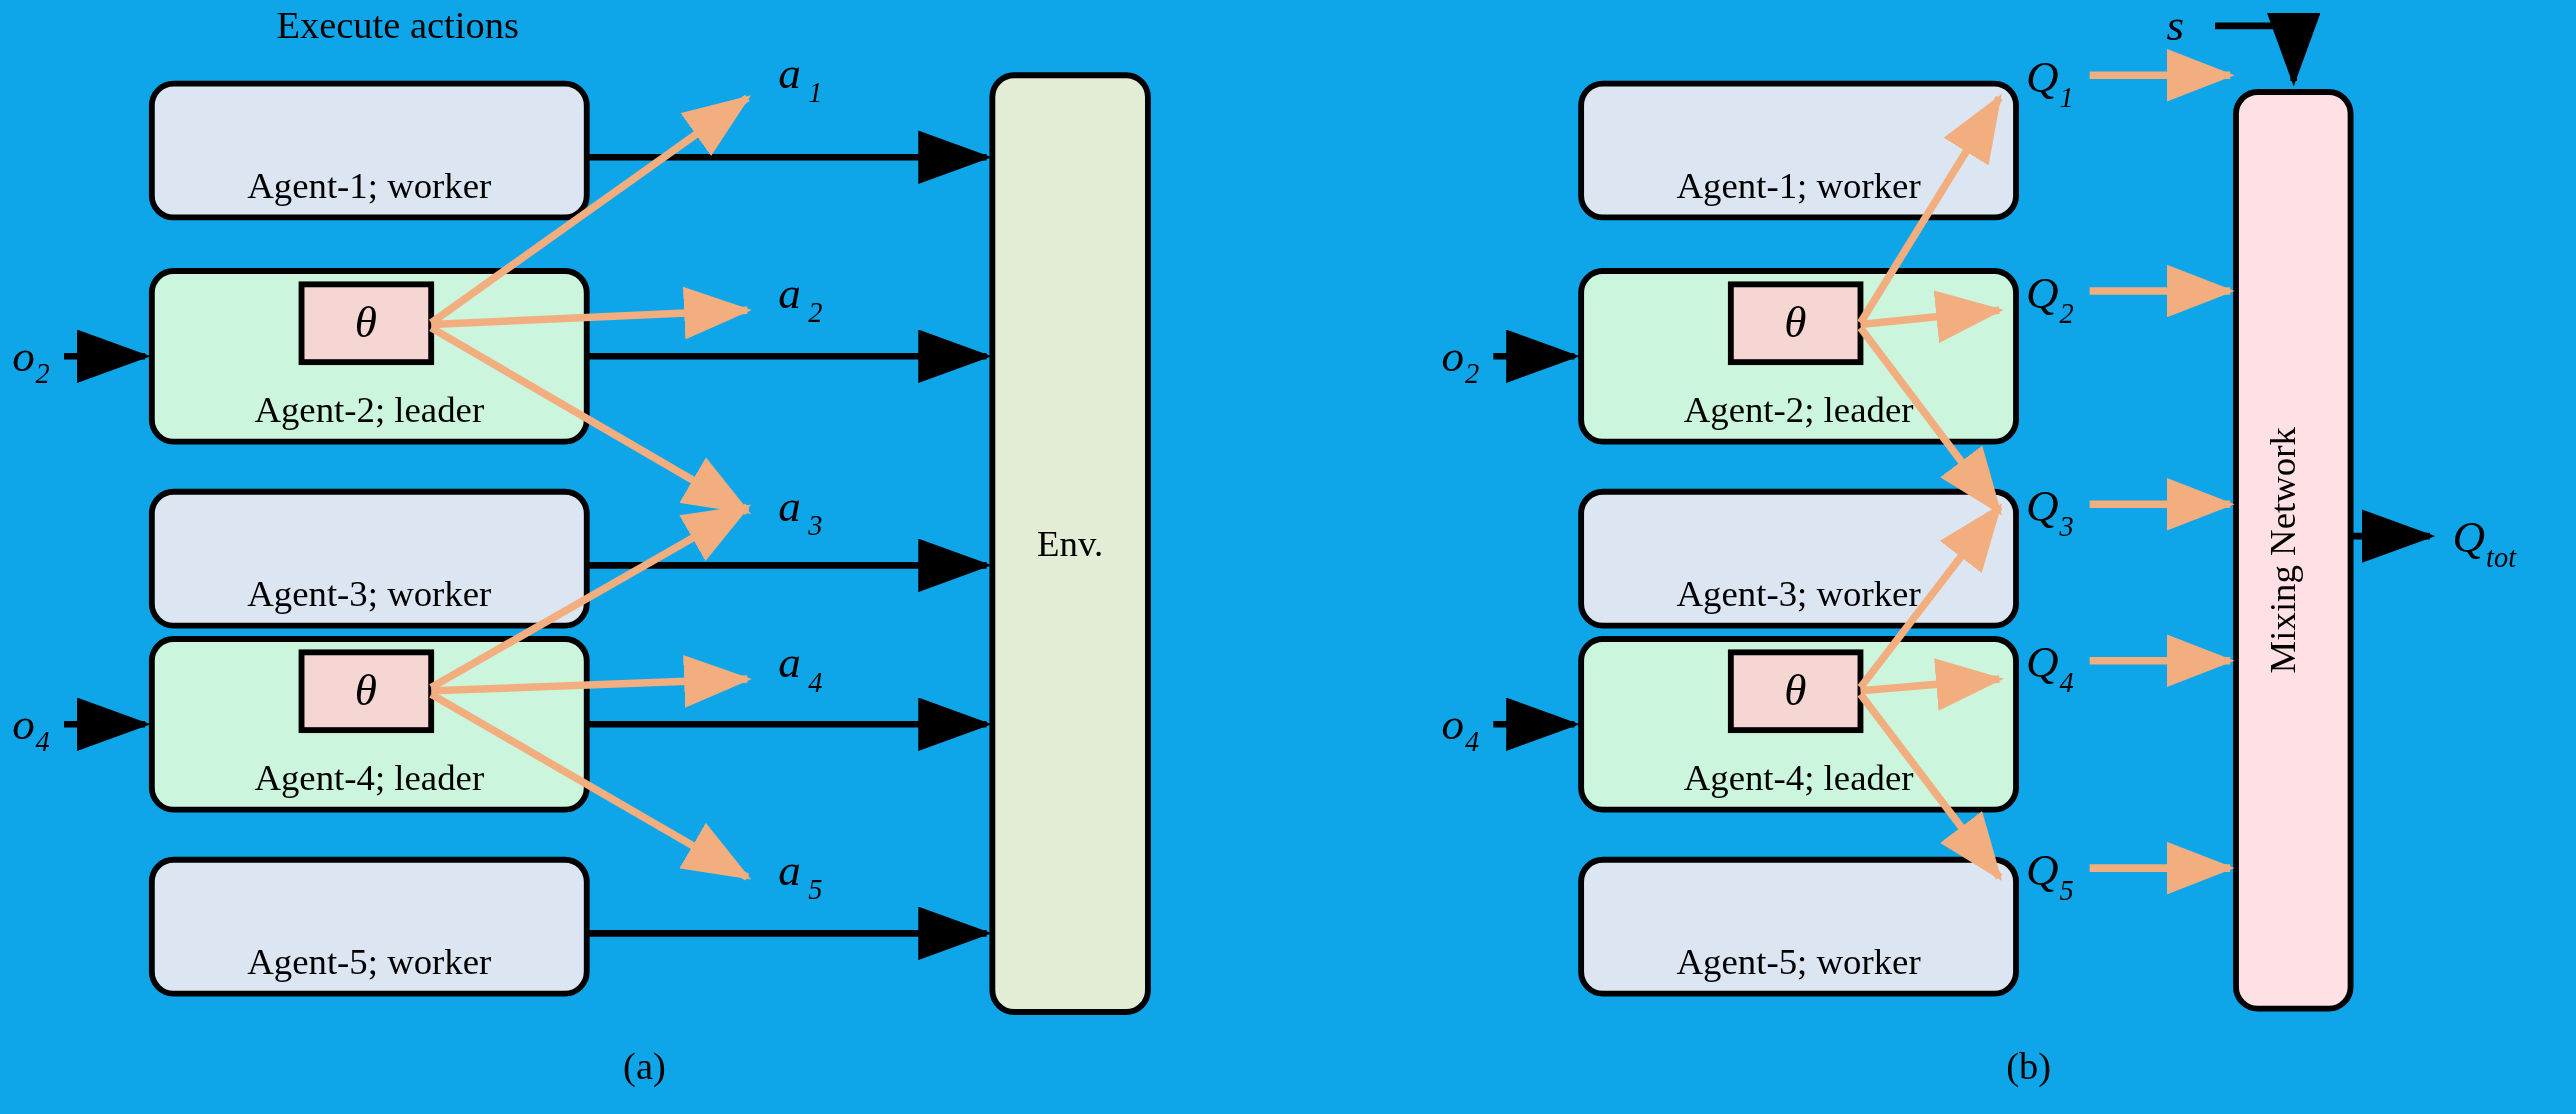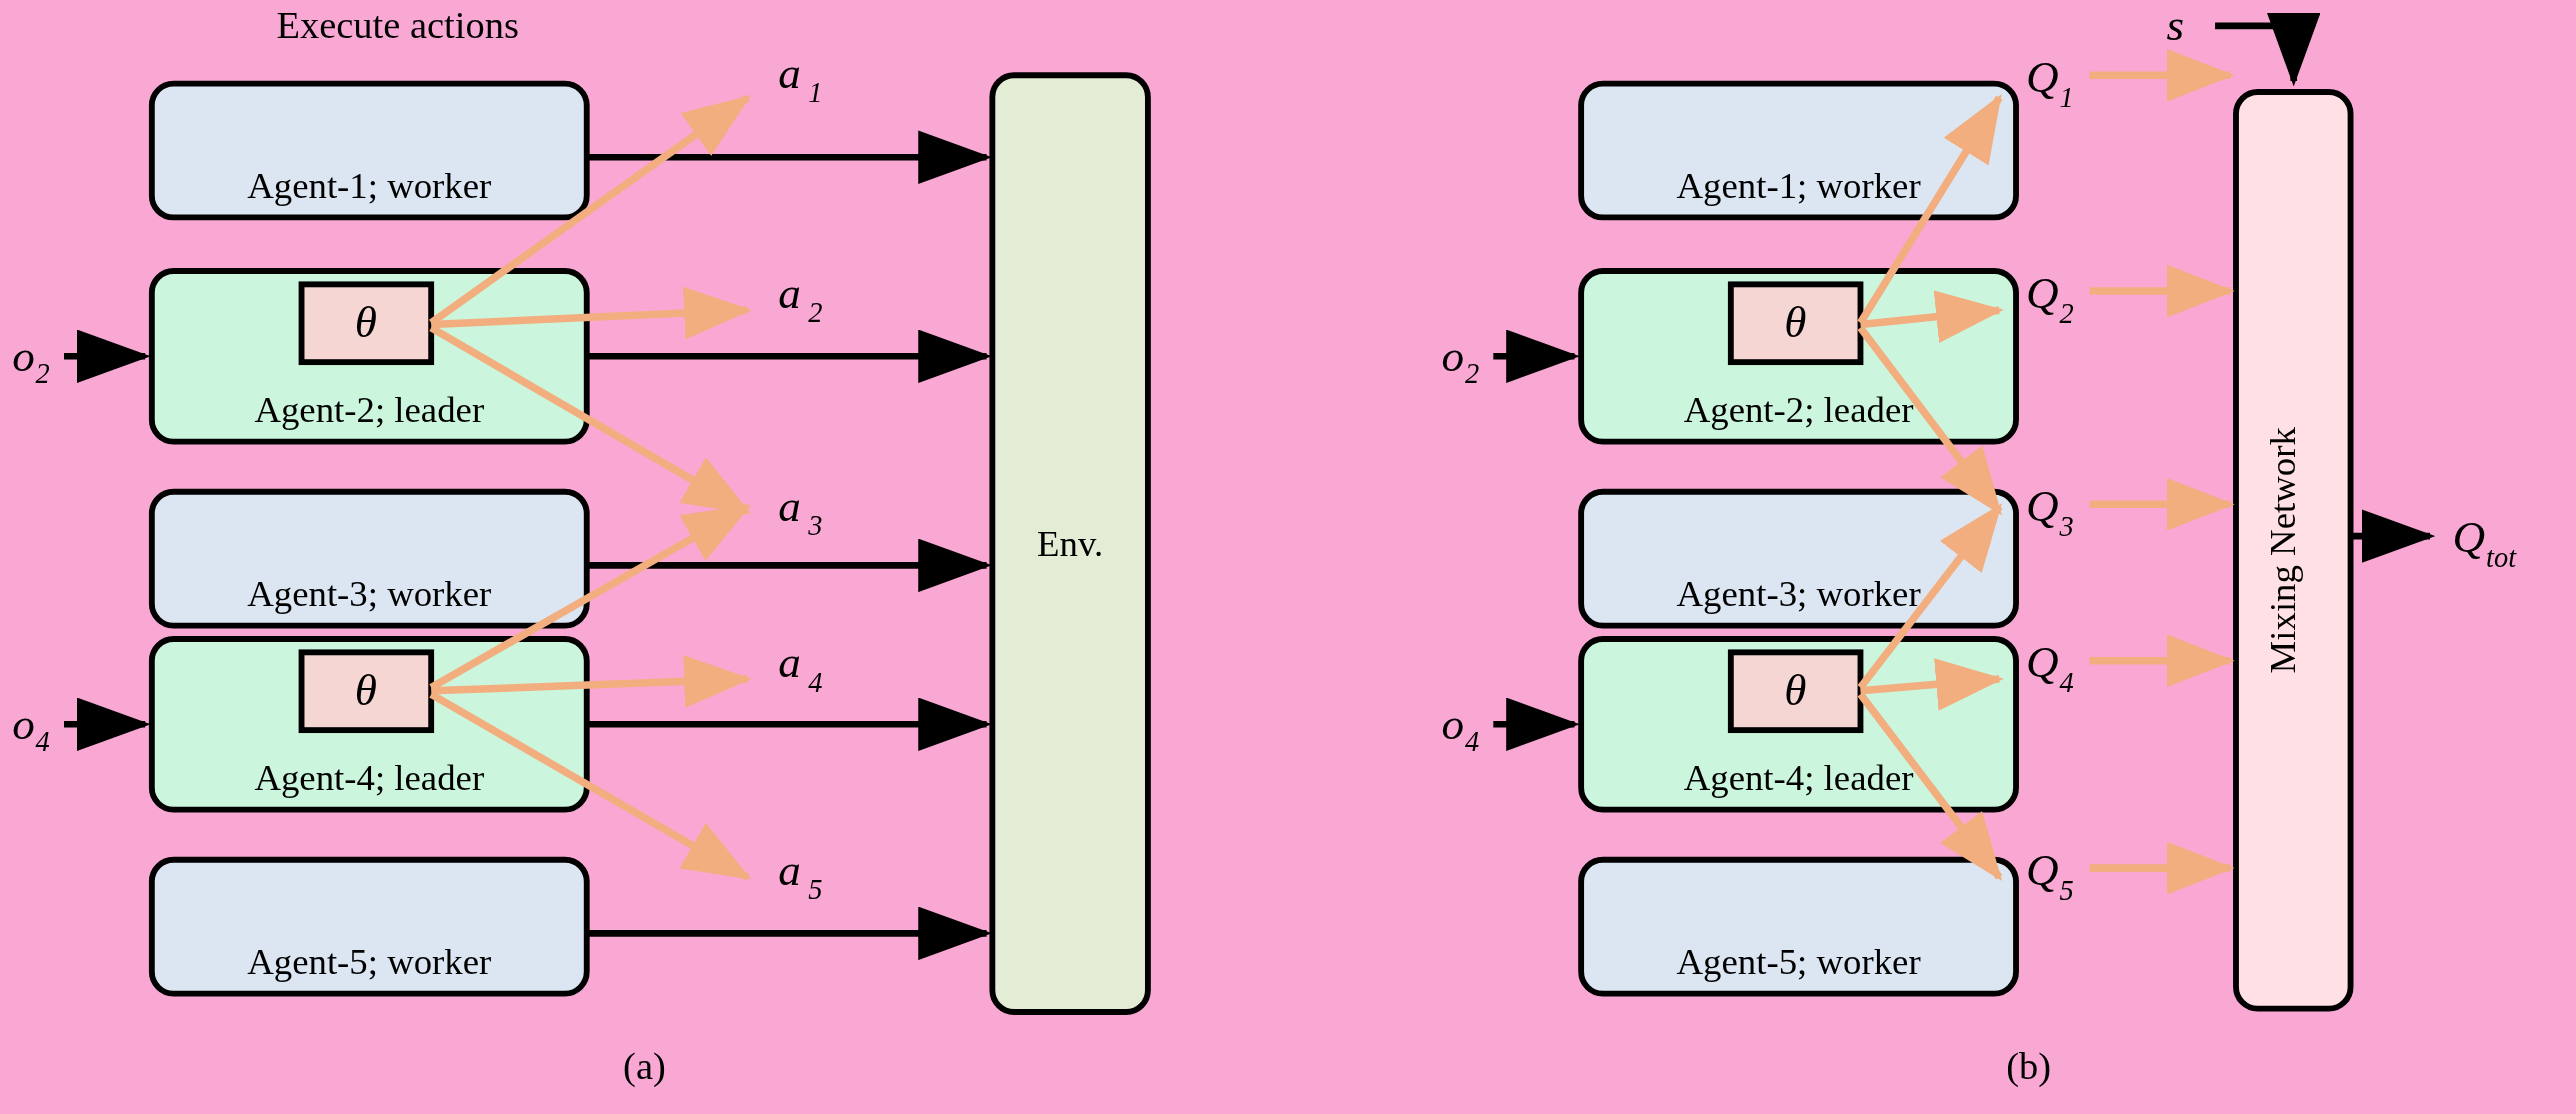--- a/index.html
+++ b/index.html
@@ -1,17 +1,17 @@
 <!DOCTYPE html>
 <html style="font-size:13.4px"><head>
 <meta charset="utf-8">
 <style>
   html,body{margin:0;padding:0;background:#ffffff;}
   body{width:2576px;height:1114px;overflow:hidden;font-family:"Liberation Serif",serif;}
-  #stage{position:relative;width:2576px;height:1114px;background:#f9a8d4;}
+  #stage{position:relative;width:2576px;height:1114px;background:#0ea5e9;}
   svg{position:absolute;top:0;left:0;width:2576px;height:1114px;}
   .boxlabel{font-family:"Liberation Serif",serif;font-size:44px;fill:#000;}
   .mathlabel{font-family:"Liberation Serif",serif;font-style:italic;font-size:54px;fill:#000;}
   .mathsub{font-family:"Liberation Serif",serif;font-style:italic;font-size:34px;fill:#000;}
   .headline{font-family:"Liberation Serif",serif;font-size:46px;fill:#000;}
   .caption{font-family:"Liberation Serif",serif;font-size:46px;fill:#000;}
   .vlabel{font-family:"Liberation Serif",serif;font-size:44px;fill:#000;}
 </style>
 </head>
 <body>

